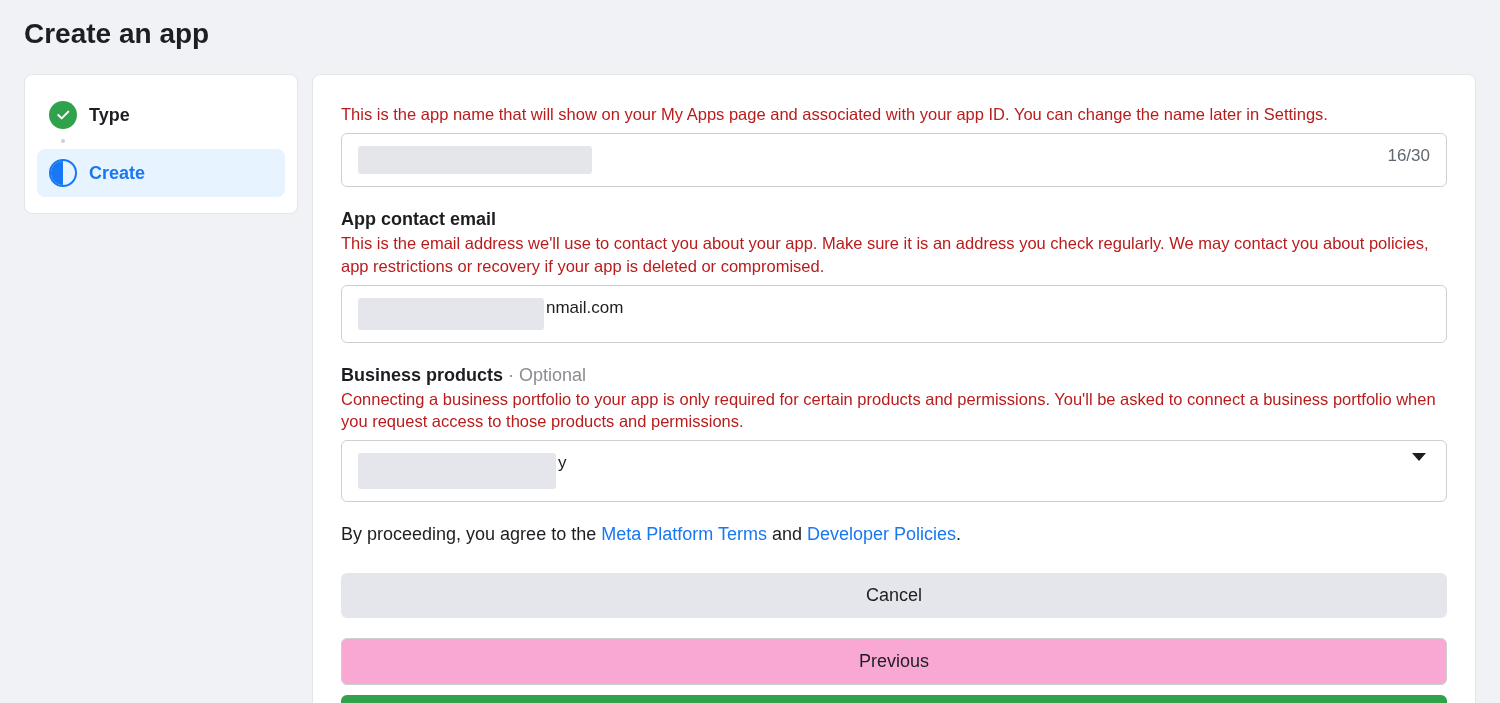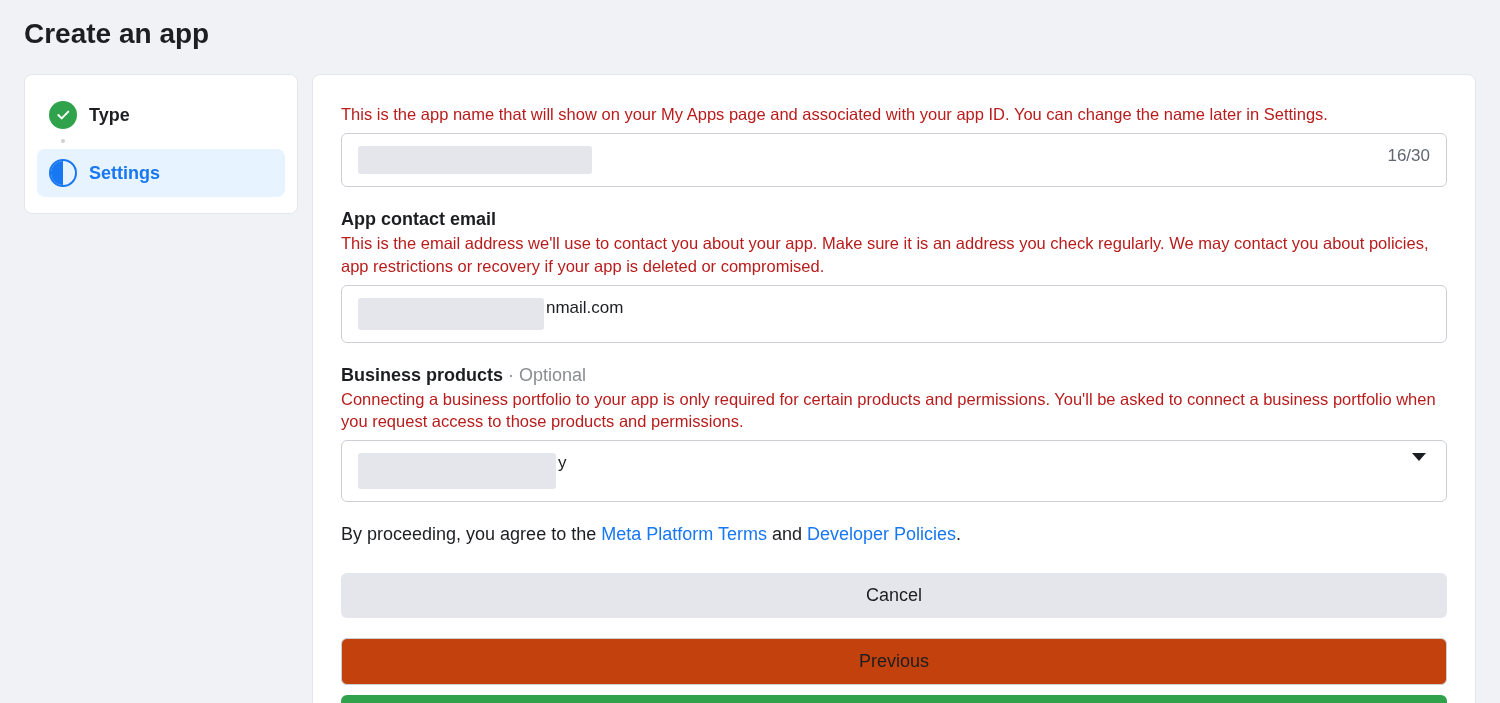--- a/index.html
+++ b/index.html
@@ -161,21 +161,21 @@
     padding: 12px 20px;
     border-radius: 6px;
     border: none;
     cursor: pointer;
   }
   .btn-cancel {
     background: #e4e6eb;
     color: #1c1e21;
   }
   .btn-prev {
-    background: #c2410c;
+    background: #f9a8d4;
     border: 1px solid #ccd0d5;
     color: #1c1e21;
   }
   .btn-create {
     background: #31a24c;
     color: #fff;
   }
   .spacer { flex: 1; }
   .redact-a { width: 234px; height: 28px; }
   .redact-b { width: 186px; height: 32px; }
@@ -195,21 +195,21 @@
             <path d="M5 12l5 5L20 7" stroke="#fff" stroke-width="3" stroke-linecap="round" stroke-linejoin="round"></path>
           </svg>
       </span>
       <span class="step-label">Type</span>
     </div>
     <div class="step-connector">
         <span class="step-connector-dot"></span>
       </div>
     <div class="step active">
       <span class="icon-circle icon-half"></span>
-      <span class="step-label">Settings</span>
+      <span class="step-label">Create</span>
     </div>
   </div>
 
   <div class="main-panel">
 
     <div class="field-block">
       <div class="field-desc">This is the app name that will show on your My Apps page and associated with your app ID. You can change the name later in Settings.</div>
       <div class="input-wrap">
         <span class="redact redact-a"></span>
         <span class="input-counter">16/30</span>

